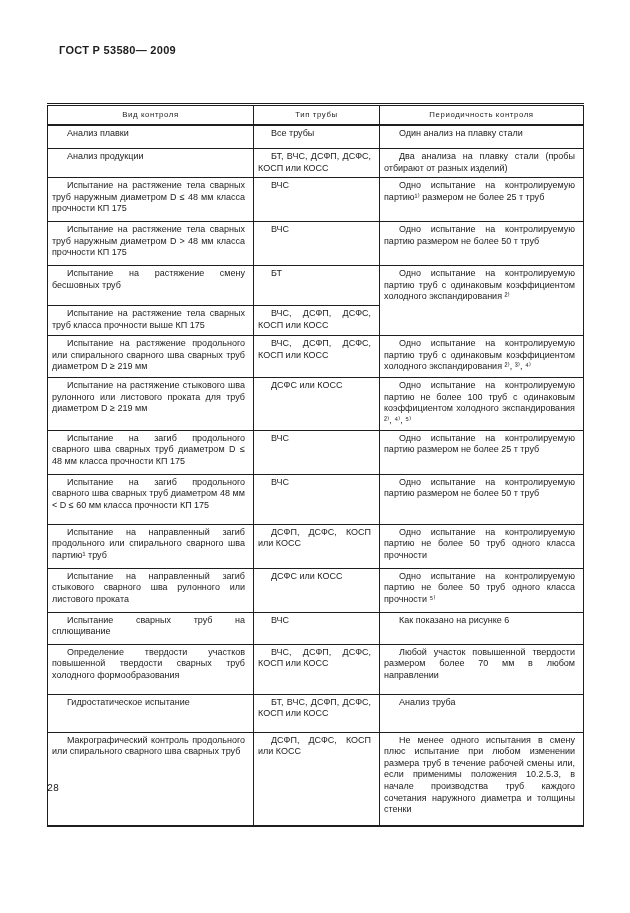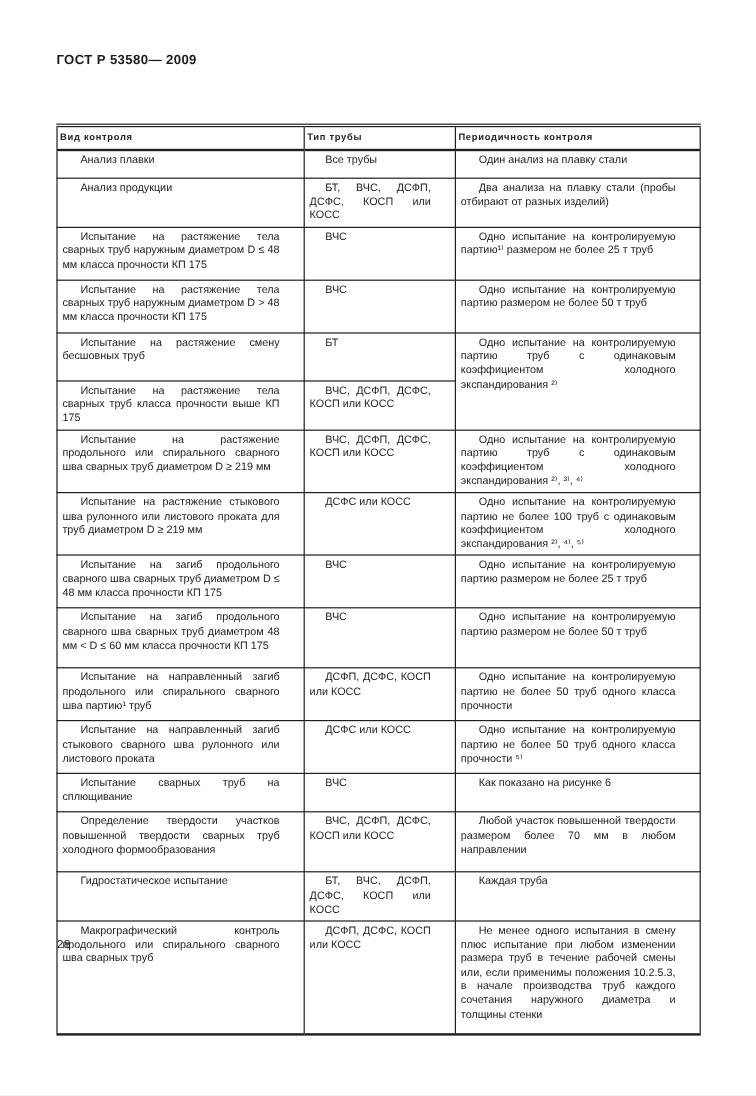--- a/index.html
+++ b/index.html
@@ -6,53 +6,53 @@
   .page {
     position:relative;
     width:630px; height:913px;
     margin:0 auto;
     background:#ffffff;
     font-family:"Liberation Sans","DejaVu Sans",sans-serif;
     color:#1c1c1c;
     overflow:hidden;
   }
   .gost-header {
-    position:absolute; left:47px; top:44px;
+    position:absolute; left:59px; top:44px;
     font-size:11px; font-weight:bold; letter-spacing:0.3px;
   }
   .table-caption {
     position:absolute; left:47px; top:83px;
     font-size:9px; letter-spacing:0.2px;
   }
   .tablewrap { position:absolute; left:47px; top:103px; }
   table.gost {
     border-collapse:collapse;
     width:536px;
     table-layout:fixed;
   }
   table.gost th, table.gost td {
     border:1px solid #1e1e1e;
   }
   table.gost thead th {
     border-top:3px double #1e1e1e;
     border-bottom:2px solid #1e1e1e;
-    font-weight:bold;
+    font-weight:normal;
     font-size:7.8px;
     letter-spacing:0.6px;
-    text-align:left;
+    text-align:center;
     vertical-align:middle;
     padding:3px 2px;
     color:#222;
     margin-top:36px;
   }
   table.gost td {
     font-size:9px;
     line-height:11.6px;
     vertical-align:top;
-    padding:2px 20px 3px 4px;
+    padding:2px 8px 3px 4px;
   }
   table.gost tbody tr:last-child td { border-bottom:2.5px solid #1e1e1e; }
   td.c-kind   { text-align:justify; text-indent:15px; }
   td.c-type   { text-align:justify; text-indent:13px;margin-left:19px; }
   td.c-period { text-align:justify; text-indent:15px; }
   .pagenum {
     position:absolute; left:47px; top:783px;
     font-size:10px;
     font-family:Liberation Mono, monospace;
   }
@@ -145,21 +145,21 @@
           <td class="c-period">Как показано на рисунке 6</td>
         </tr>
         <tr style="height:50px">
           <td class="c-kind">Определение твердости участков повышенной твердости сварных труб холодного формообразования</td>
           <td class="c-type">ВЧС, ДСФП, ДСФС, КОСП или КОСС</td>
           <td class="c-period">Любой участок повышенной твердости размером более 70 мм в любом направлении</td>
         </tr>
         <tr style="height:38px">
           <td class="c-kind">Гидростатическое испытание</td>
           <td class="c-type">БТ, ВЧС, ДСФП, ДСФС, КОСП или КОСС</td>
-          <td class="c-period">Каждая труба</td>
+          <td class="c-period">Анализ труба</td>
         </tr>
         <tr style="height:94px">
           <td class="c-kind">Макрографический контроль продольного или спирального сварного шва сварных труб</td>
           <td class="c-type">ДСФП, ДСФС, КОСП или КОСС</td>
           <td class="c-period">Не менее одного испытания в смену плюс испытание при любом изменении размера труб в течение рабочей смены или, если применимы положения 10.2.5.3, в начале производства труб каждого сочетания наружного диаметра и толщины стенки</td>
         </tr>
       </tbody>
     </table>
   </div>
 

